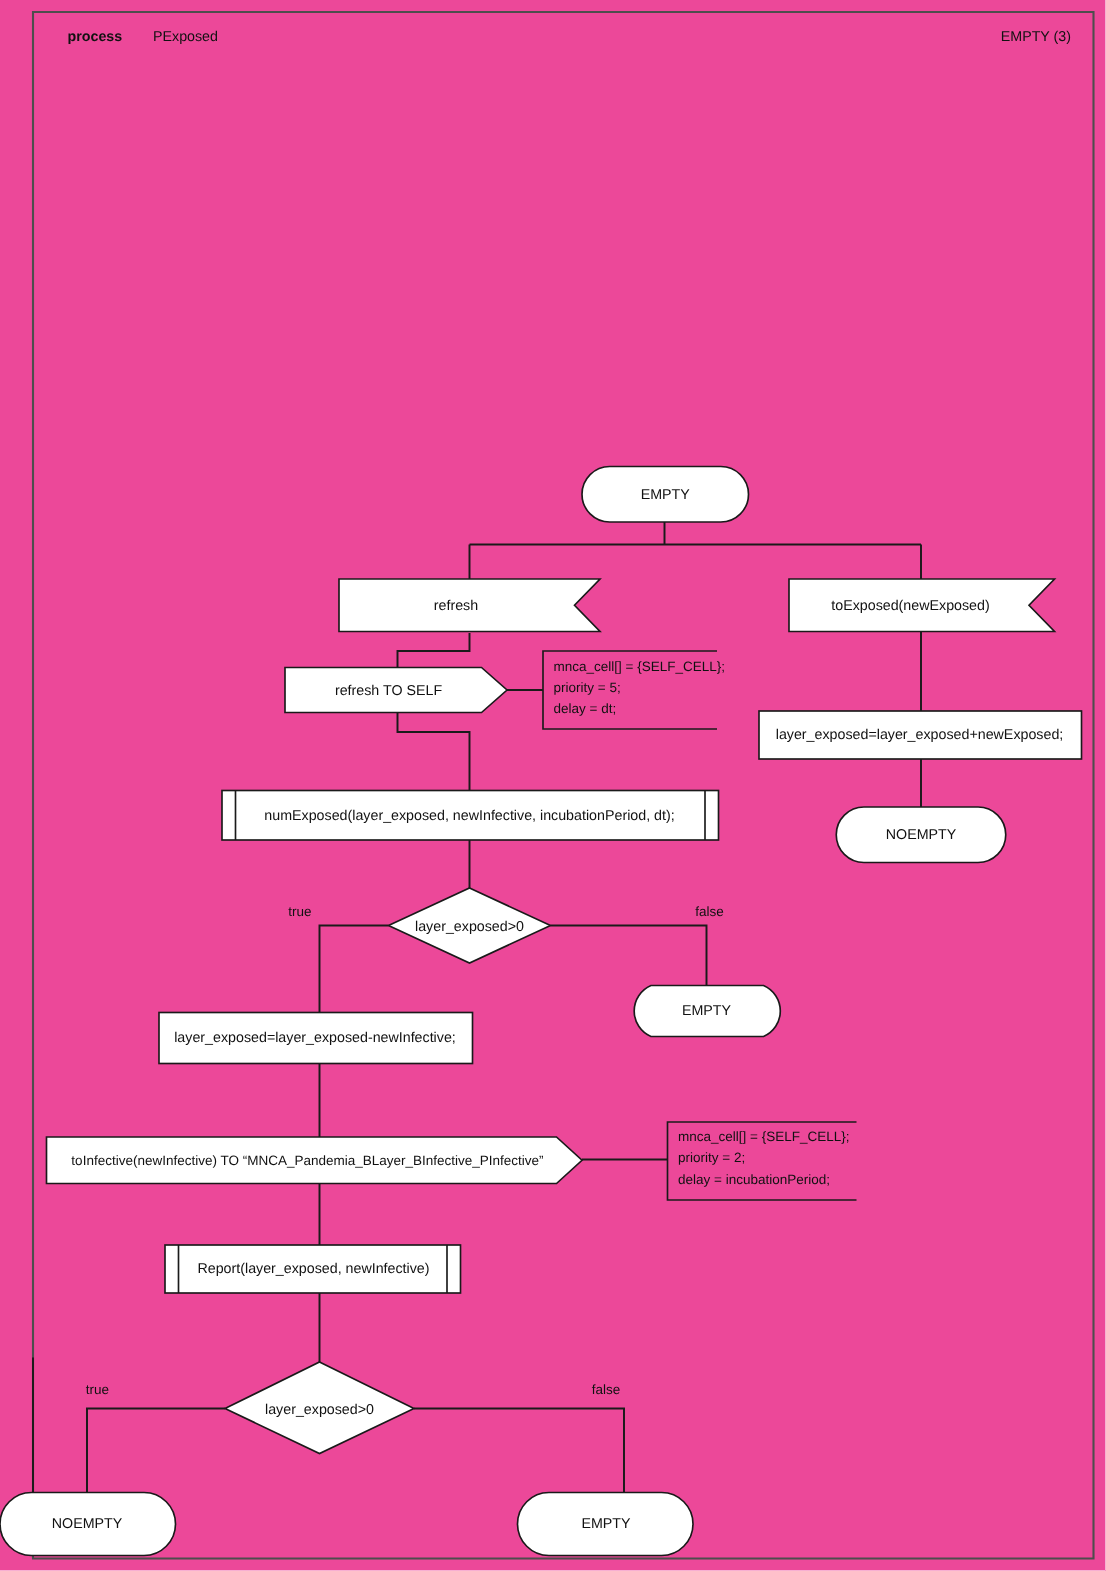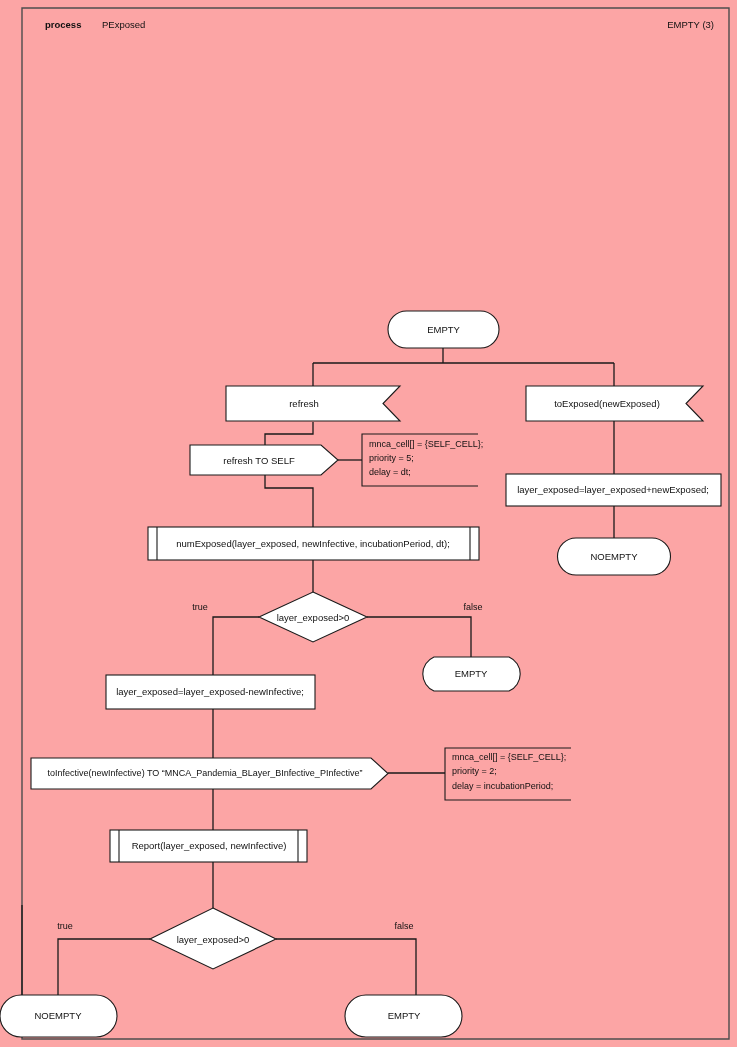--- a/index.html
+++ b/index.html
@@ -12,21 +12,21 @@
     width: 737px;
     height: 1047px;
     font-family: "Liberation Sans", sans-serif;
     color: #111111;
     overflow: hidden;
   }
   #page {
     position: relative;
     width: 737px;
     height: 1047px;
-    background: #fca5a5;
+    background: #ec4899;
   }
   #diagram-svg {
     position: absolute;
     left: 0;
     top: 0;
     width: 737px;
     height: 1047px;
   }
   .shape-stroke {
     fill: #ffffff;

